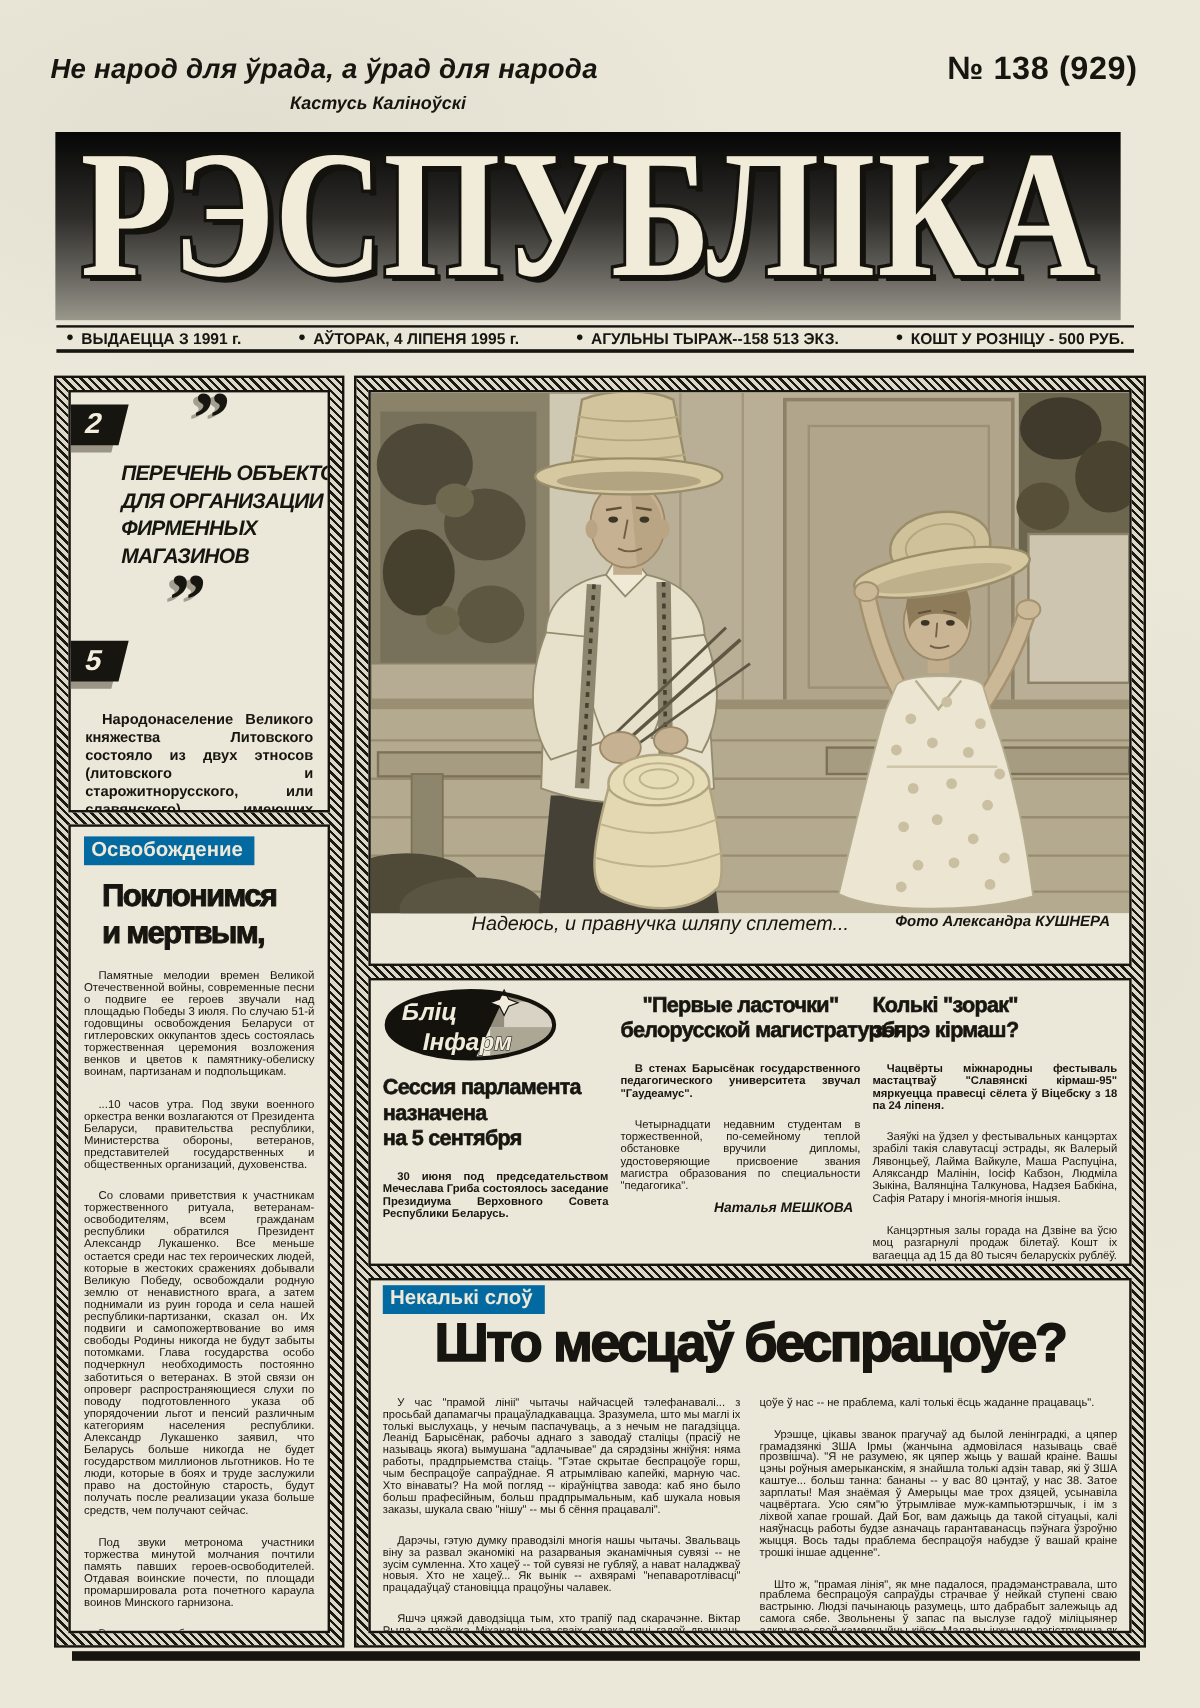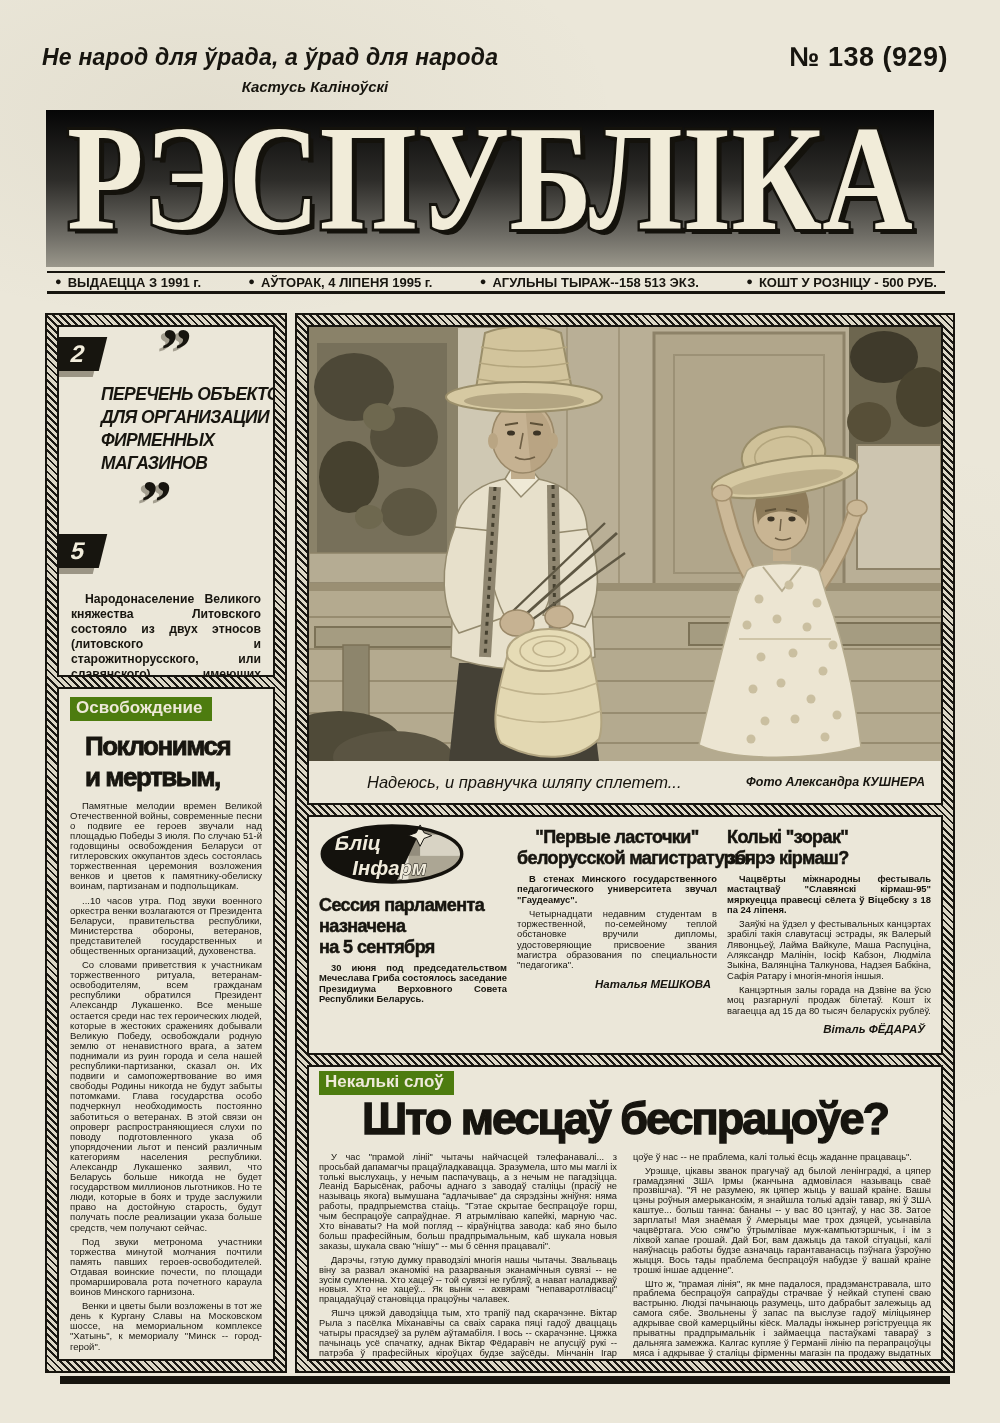--- a/index.html
+++ b/index.html
@@ -43,33 +43,33 @@
     color:#f2eddc;font-weight:bold;font-size:24px;display:flex;align-items:center;justify-content:center;}
   .bigquote{font-family:"Liberation Serif",serif;font-weight:bold;font-size:62px;line-height:40px;
     color:#17150f;text-shadow:-4px 3px 0 #a49f90;display:inline-block;}
   .q-open{margin:-8px 0 0 58px;}
   .q-close{margin:6px 0 0 70px;}
   .teaser-title{margin:12px 0 0 30px;font-weight:bold;font-style:italic;font-size:17.5px;line-height:23px;letter-spacing:-.6px;}
   .teaser-title span{display:block;white-space:nowrap;}
   .teaser-row{display:flex;align-items:flex-start;}
   .teaser-text{margin-top:24px;font-weight:bold;font-size:12.2px;line-height:15px;text-align:justify;text-indent:14px;}
   
-  .rubric{display:inline-block;background:#4d7c0f;color:#eee9d9;font-weight:bold;font-size:17px;
+  .rubric{display:inline-block;background:#0369a1;color:#eee9d9;font-weight:bold;font-size:17px;
     padding:2px 10px 3px 6px;line-height:1.1;}
   
   .left-article{flex:1;padding:8px 11px;}
   .la-headline{margin:10px 0 8px 15px;font-weight:bold;font-size:26px;line-height:31px;letter-spacing:-1.5px;
     -webkit-text-stroke:.8px #17150f;}
   .la-headline span{display:block;}
   .bodytext{font-size:9.5px;line-height:10.1px;text-align:justify;}
-  .bodytext p{margin:4px 0 1px 0;text-indent:12px;}
+  .bodytext p{margin:16px 0 1px 0;text-indent:12px;}
   
   .photo-panel{height:480px;display:flex;flex-direction:column;}
   .photo-panel svg{display:block;}
-  .caption-row{height:42px;display:flex;align-items:center;justify-content:space-between;padding:0 16px 0 58px;}
+  .caption-row{height:42px;display:flex;justify-content:space-between;padding:0 16px 0 84px;}
   .photo-caption{font-style:italic;font-size:16.5px;}
   .photo-credit{font-weight:bold;font-style:italic;font-size:12.5px;}
   
   .briefs{height:240px;display:flex;gap:10px;padding:8px 10px;}
   .briefs .bodytext{font-size:9.4px;line-height:10.3px;}
   .bcol1{width:188px;}
   .bcol2{width:200px;}
   .bcol3{flex:1;}
   .brief-headline{font-weight:bold;font-size:18px;line-height:21px;letter-spacing:-.6px;-webkit-text-stroke:.5px #17150f;margin:2px 0 5px 0;}
   .brief-headline span{display:block;white-space:nowrap;}
@@ -327,21 +327,21 @@
         <p>30 июня под председательством Мечеслава Гриба состоялось заседание Президиума Верховного Совета Республики Беларусь.</p>
       </div>
     </div>
 
     <div class="bcol2">
       <div class="brief-headline">
         <span>"Первые  ласточки"</span>
         <span>белорусской  магистратуры</span>
       </div>
       <div class="bodytext">
-        <p class="lead" style="font-weight:bold">В стенах Минского государственного педагогического университета звучал "Гаудеамус".</p>
+        <p class="lead" style="font-weight:bold">В стенах Барысёнак государственного педагогического университета звучал "Гаудеамус".</p>
         <p>Четырнадцати недавним студентам в торжественной, по-семейному теплой обстановке вручили дипломы, удостоверяющие присвоение звания магистра образования по специальности "педагогика".</p>
       </div>
       <div class="sig-small">Наталья МЕШКОВА</div>
     </div>
 
     <div class="bcol3">
       <div class="brief-headline">
         <span>Колькі "зорак"</span>
         <span>збярэ кірмаш?</span>
       </div>

